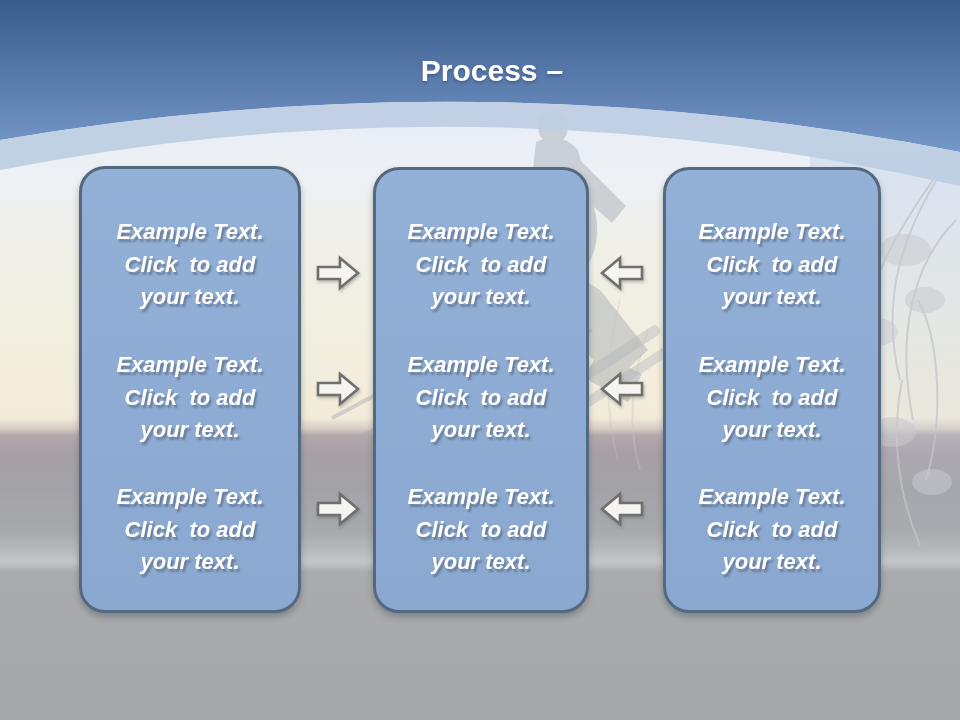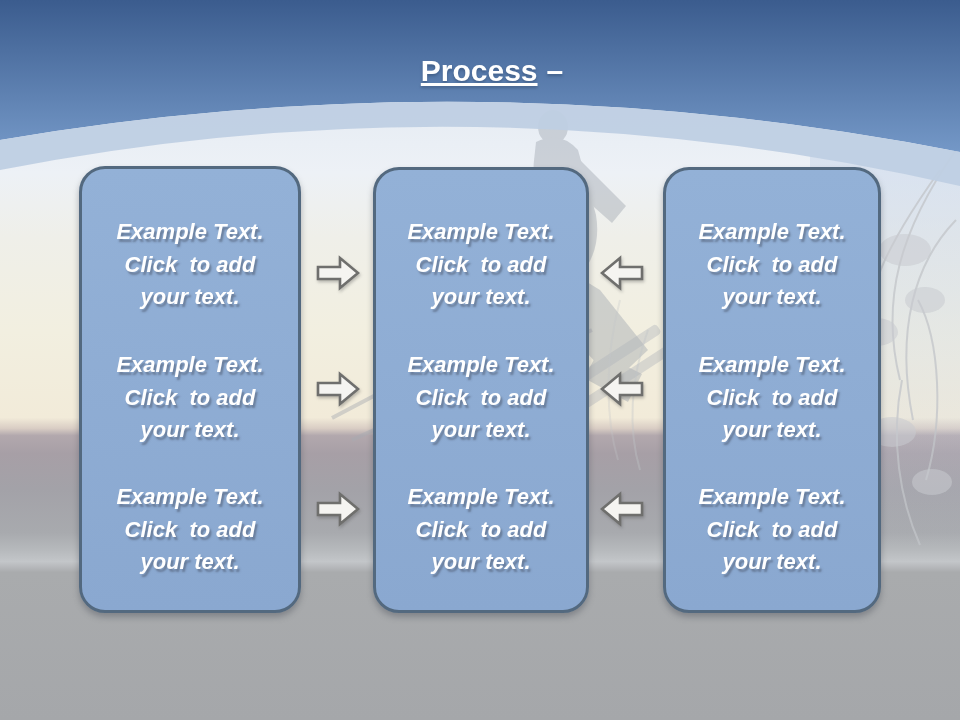--- a/index.html
+++ b/index.html
@@ -35,21 +35,21 @@
   .photo-art{position:absolute;inset:0;pointer-events:none;}
   
   .header-arc{position:absolute;top:0;left:0;}
   .title{
     position:absolute;top:54px;left:0;right:0;
     display:flex;justify-content:center;align-items:baseline;gap:9px;
     transform:translateX(12px);
     color:var(--title-text,#fff);font-size:30px;
     text-shadow:0 2px 3px rgba(25,45,75,.35);
   }
-  .title-bold{font-weight:700;text-decoration:underline;}
+  .title-bold{font-weight:700;}
   .title-sep{font-weight:600;}
   .title-rest{font-weight:400;letter-spacing:.5px;}
   
   .pbox{
     position:absolute;
     background:linear-gradient(180deg,#93b1d7,var(--box-fill,#8aa8d0));
     border:3px solid var(--box-border,#53697f);
     border-radius:26px;
     box-shadow:0 4px 6px rgba(70,75,85,.40);
   }

